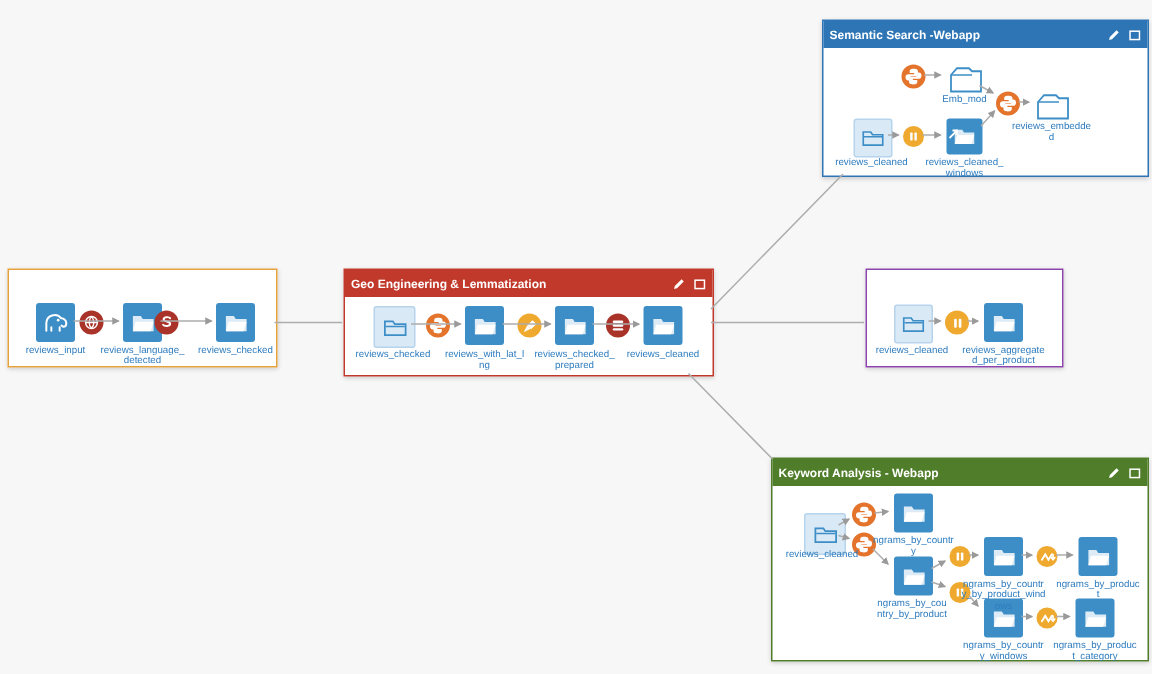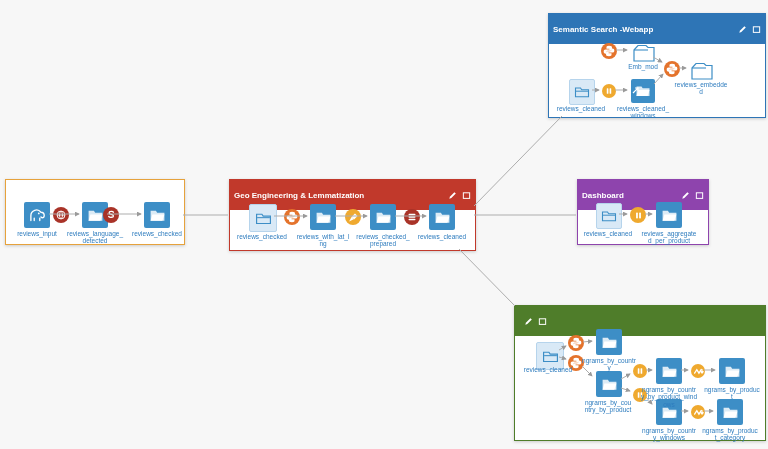--- a/index.html
+++ b/index.html
@@ -3,21 +3,21 @@
 <meta charset="utf-8">
 <style>
   html,body{margin:0;padding:0}
   body{
     width:768px;height:449px;position:relative;overflow:hidden;
     background:#f7f7f7;
     font-family:"Liberation Sans", sans-serif;
   }
   #edges{position:absolute;left:0;top:0;z-index:5;pointer-events:none}
   .zone{position:absolute;background:#fff;border:1px solid;box-shadow:0 1px 3px rgba(0,0,0,.18);z-index:1}
-  .zone-header{height:30px;display:flex;align-items:center;padding:0 4px;color:#fff}
+  .zone-header{height:18px;display:flex;align-items:center;padding:0 4px;color:#fff}
   .zone-title{flex:1;font-size:8px;font-weight:bold;white-space:nowrap;overflow:hidden}
   .hicon{margin-left:5px;display:flex;align-items:center;cursor:pointer}
   .node{position:absolute;display:flex;align-items:center;justify-content:center;border-radius:2px;z-index:10;cursor:pointer}
   .ds{width:26px;height:26px;background:#3D8EC6}
   .ds.sm{width:24px;height:24px}
   .ds.light{background:#D9E9F6;border:1px solid #B6D4EC}
   .mf{width:26px;height:22px;background:transparent}
   .recipe{border-radius:50%;width:16px;height:16px}
   .recipe.sm{width:14px;height:14px}
   .r-red{background:#A93328}
@@ -271,33 +271,20 @@
         <use href="#i-folder"></use>
       </svg>
   </div>
   <div class="lbl" style="left:66px;top:49px">Emb_mod</div>
   <div class="lbl" style="left:124px;top:67px">reviews_embedded</div>
   <div class="lbl" style="left:4px;top:91px">reviews_cleaned</div>
   <div class="lbl" style="left:66px;top:91px">reviews_cleaned_windows</div>
 </div>
 
 <div class="zone" style="left:577px;top:179px;width:130px;height:64px;border-color:#8E44AD">
-  <div class="zone-header" style="background:#8E44AD">
-    <span class="zone-title">Dashboard</span>
-    <span class="hicon">
-        <svg width="9" height="9">
-          <use href="#i-pencil"></use>
-        </svg>
-      </span>
-    <span class="hicon">
-        <svg width="9" height="9">
-          <use href="#i-winbox"></use>
-        </svg>
-      </span>
-  </div>
   <div class="node ds light sm" style="left:18px;top:23px">
     <svg width="16" height="14">
         <use href="#i-folder-o"></use>
       </svg>
   </div>
   <div class="node recipe r-yellow" style="left:52px;top:27px">
     <svg width="13" height="13">
         <use href="#i-pause"></use>
       </svg>
   </div>
@@ -305,20 +292,21 @@
     <svg width="17" height="15">
         <use href="#i-folder"></use>
       </svg>
   </div>
   <div class="lbl" style="left:2px;top:50px">reviews_cleaned</div>
   <div class="lbl" style="left:63px;top:50px">reviews_aggregated_per_product</div>
 </div>
 
 <div class="zone" style="left:514px;top:305px;width:250px;height:134px;border-color:#4F7D2A">
   <div class="zone-header" style="background:#4F7D2A">
+    <span class="zone-title">Keyword Analysis - Webapp</span>
     <span class="hicon">
         <svg width="9" height="9">
           <use href="#i-pencil"></use>
         </svg>
       </span>
     <span class="hicon">
         <svg width="9" height="9">
           <use href="#i-winbox"></use>
         </svg>
       </span>

